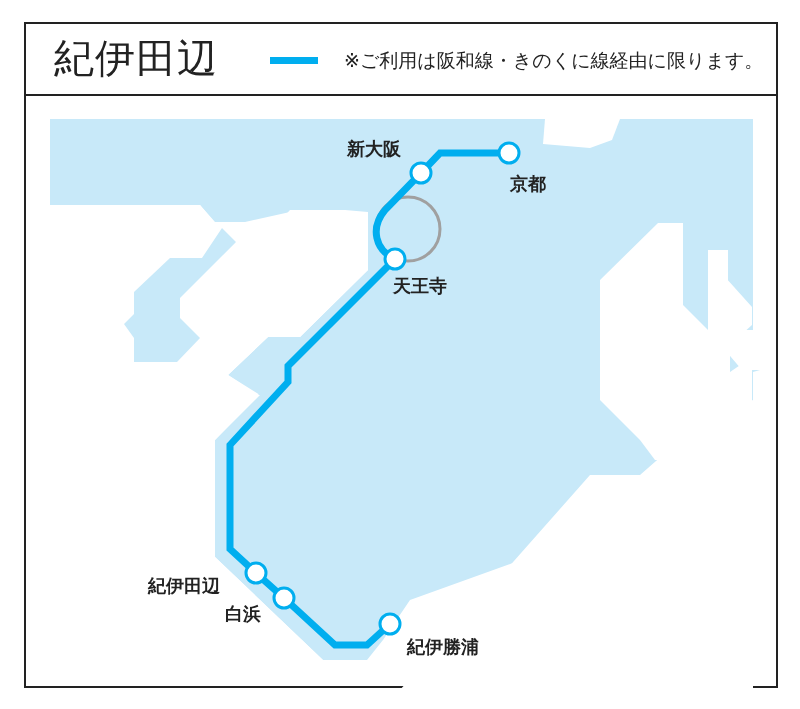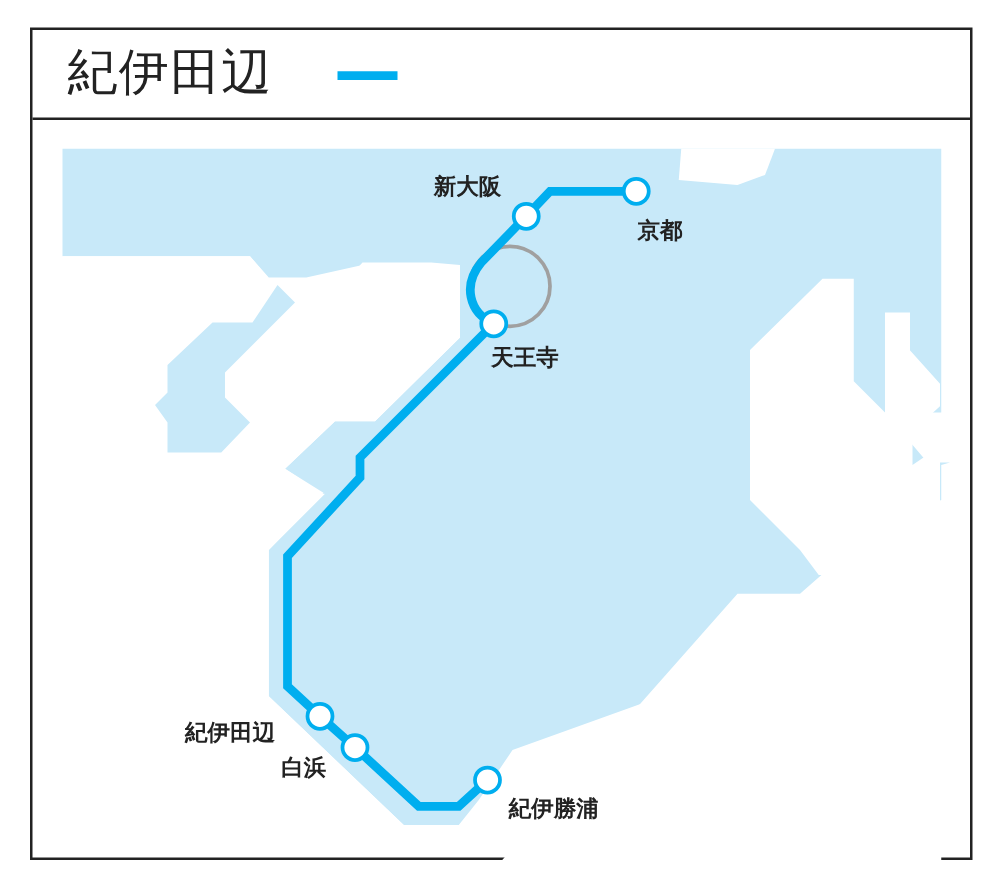--- a/index.html
+++ b/index.html
@@ -17,20 +17,21 @@
   .map { position: absolute; left: 0; top: 0; }
   .st-label { font-family: "DejaVu Sans", sans-serif; font-weight: bold; font-size: 18px; fill: #222; }
 </style>
 </head>
 <body>
 
 <div class="frame">
   <div class="header">
     <div class="title">紀伊田辺</div>
     <div class="legend-line" style="background:#00aeef;"></div>
+    <div class="note">※ご利用は阪和線・きのくに線経由に限ります。</div>
   </div>
 </div>
 
 <svg class="map" width="800" height="709" viewBox="0 0 800 709">
 
   <g fill="#c8e9f9">
 
     <polygon points="50,119 663,119 663,119 753,119 753,330 728,330 728,250 708,250 708,330 742,370 760,370 753,372 753,400 663,440 663,480 603,545 563,545 410,600 383,640 367,660 323,660 215,557 215,440 260,395 228,375 268,337 300,337 368,270 368,212 345,210 290,210 270,232 232,232 215,223 200,205 50,205"></polygon>
 
     <polygon points="222,228 236,242 180,298 180,318 200,338 177,362 134,362 134,338 124,324 134,314 134,292 170,258 202,258"></polygon>

